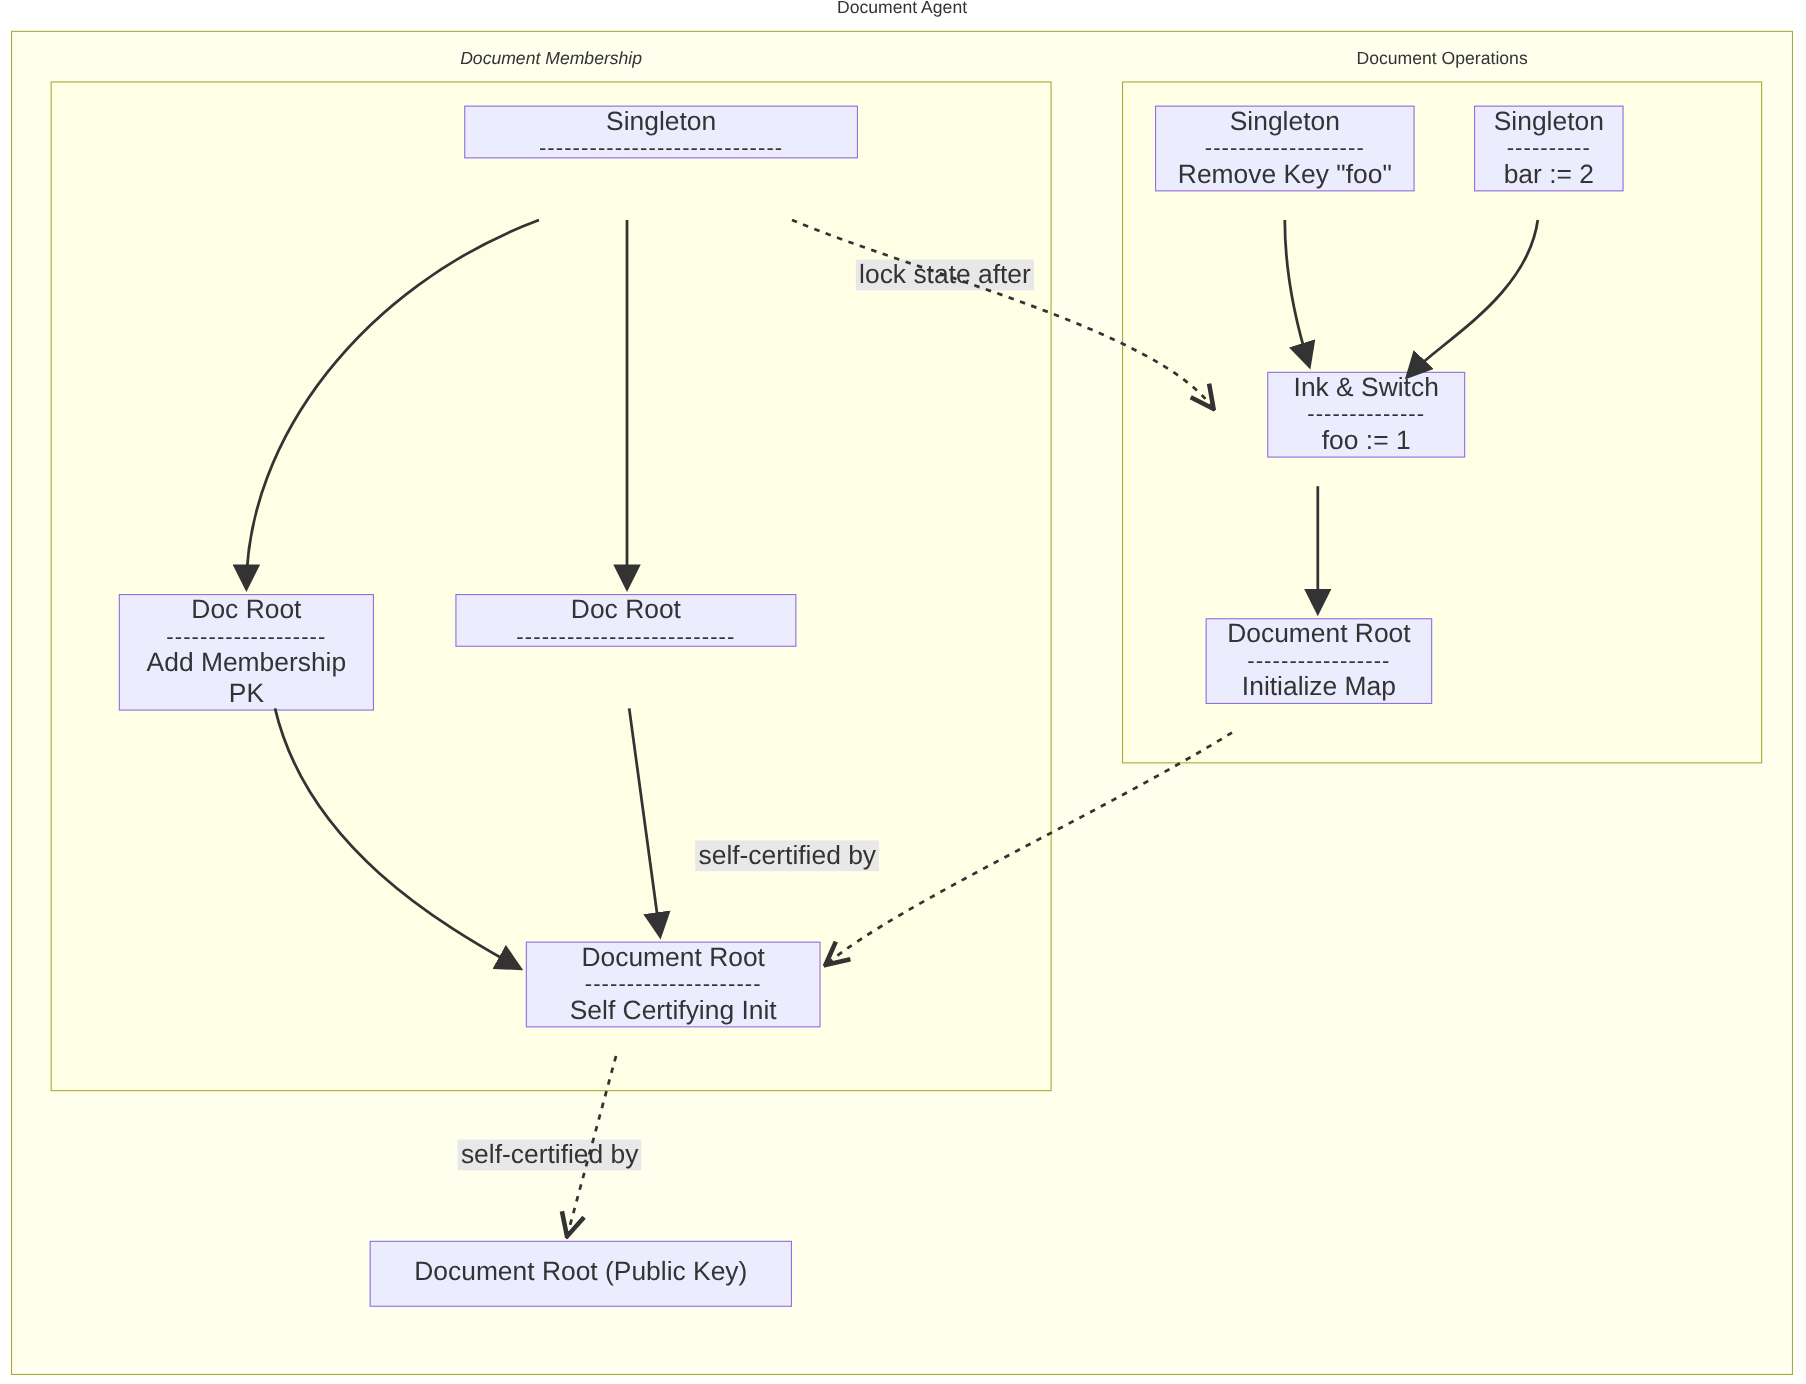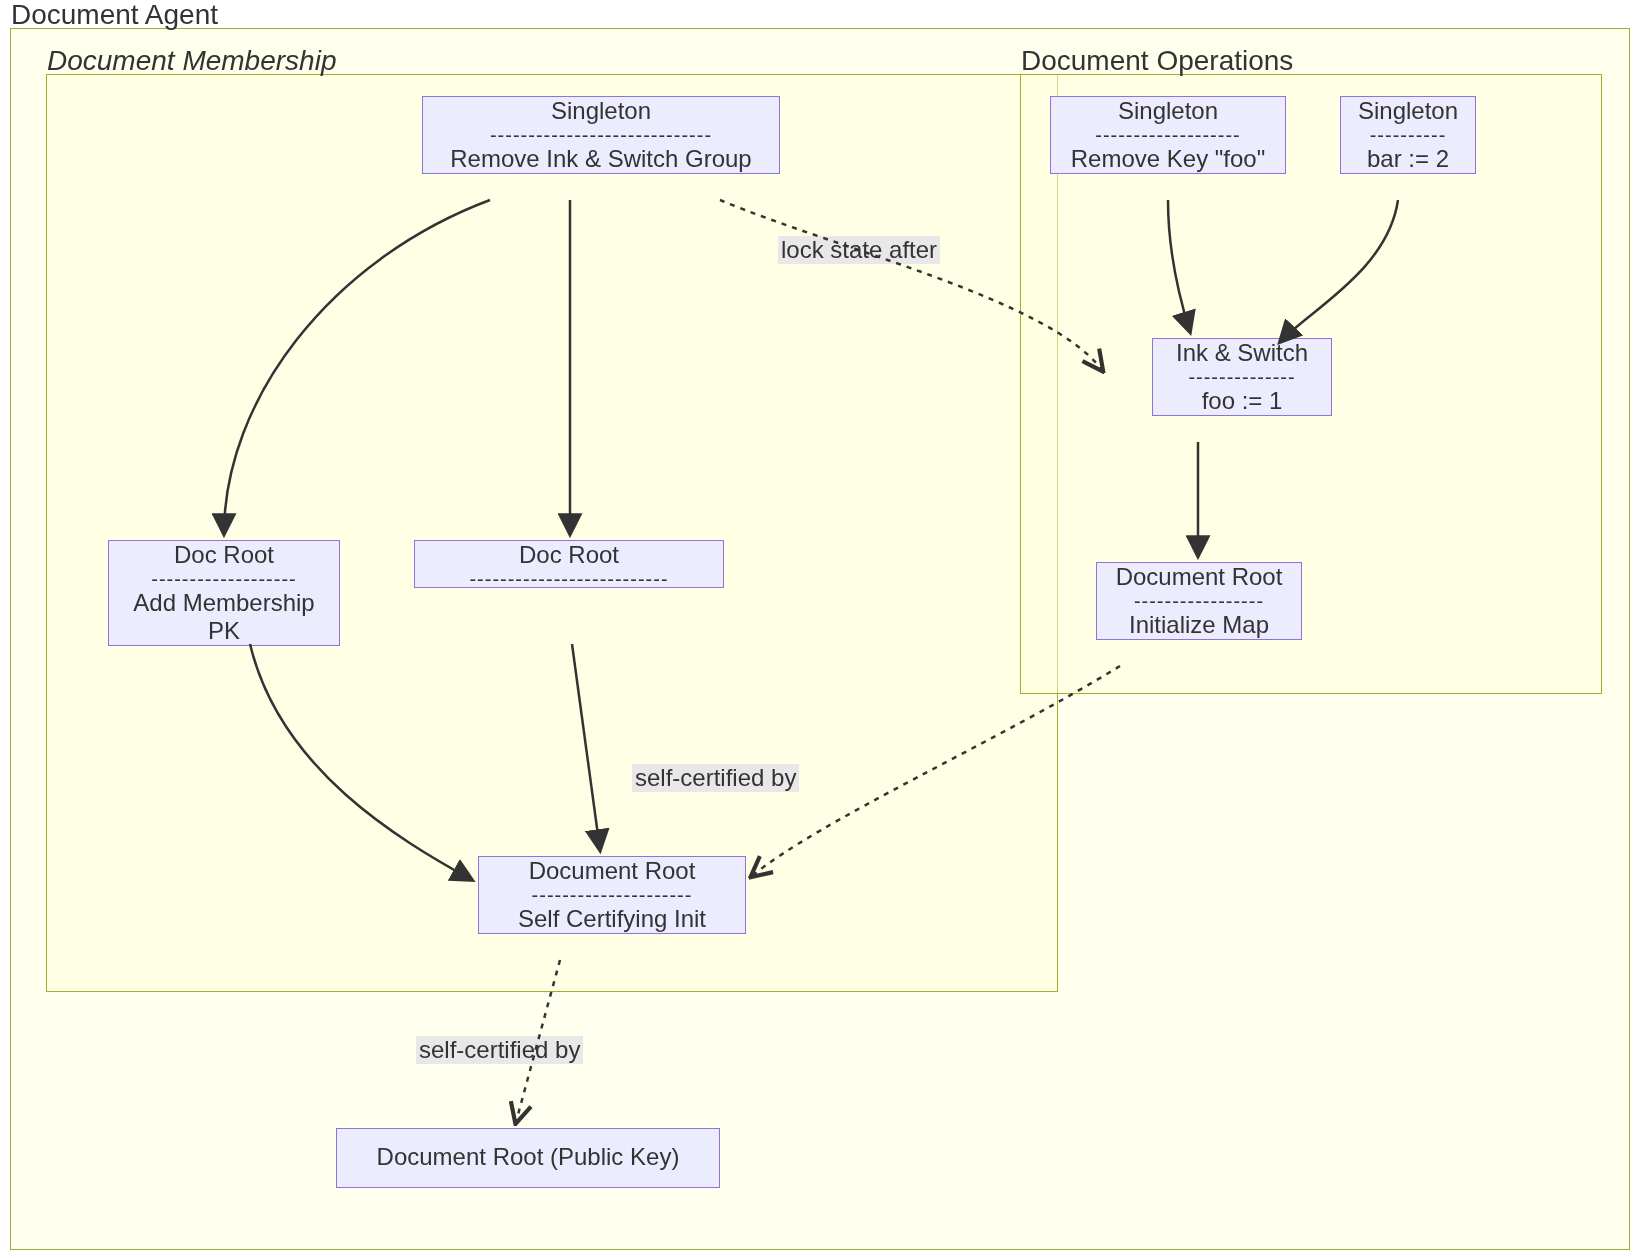--- a/index.html
+++ b/index.html
@@ -16,22 +16,22 @@
     position: absolute;
     background: rgba(255, 255, 222, 0.5);
     border: 1.5px solid #aaaa33;
     box-sizing: border-box;
   }
   .cluster-title {
     position: absolute;
     top: -2px;
     left: 0;
     width: 100%;
-    text-align: left;
-    font-size: 28px;
+    text-align: center;
+    font-size: 16px;
     color: #333333;
   }
   .node {
     position: absolute;
     background: #ececff;
     border: 1.5px solid #9370db;
     box-sizing: border-box;
     text-align: center;
     padding: 0 12px;
     color: #333333;
@@ -69,32 +69,31 @@
     pointer-events: none;
   }
 </style>
 </head>
 <body>
 
 <div class="cluster" style="left:10px; top:28px; width:1620px; height:1222px;">
   <span class="cluster-title" style="top:-30px;">Document Agent</span>
 </div>
 
-<div class="cluster" style="left:46px; top:74px; width:1012px; height:918px;font-style:italic;">
+<div class="cluster" style="left:46px; top:74px; width:910px; height:918px;font-style:italic;">
   <span class="cluster-title" style="top:-30px;">Document Membership</span>
 </div>
 
 <div class="cluster" style="left:1020px; top:74px; width:582px; height:620px;">
   <span class="cluster-title" style="top:-30px;">Document Operations</span>
 </div>
 
 <div class="node" style="left:422px; top:96px; width:358px;">
   <span class="line1">Singleton</span>
   <span class="divider">-----------------------------</span>
-  <span class="line2">Remove Ink &amp; Switch Group</span>
 </div>
 
 <div class="node" style="left:1050px; top:96px; width:236px;">
   <span class="line1">Singleton</span>
   <span class="divider">-------------------</span>
   <span class="line2">Remove Key "foo"</span>
 </div>
 
 <div class="node" style="left:1340px; top:96px; width:136px;">
   <span class="line1">Singleton</span>

